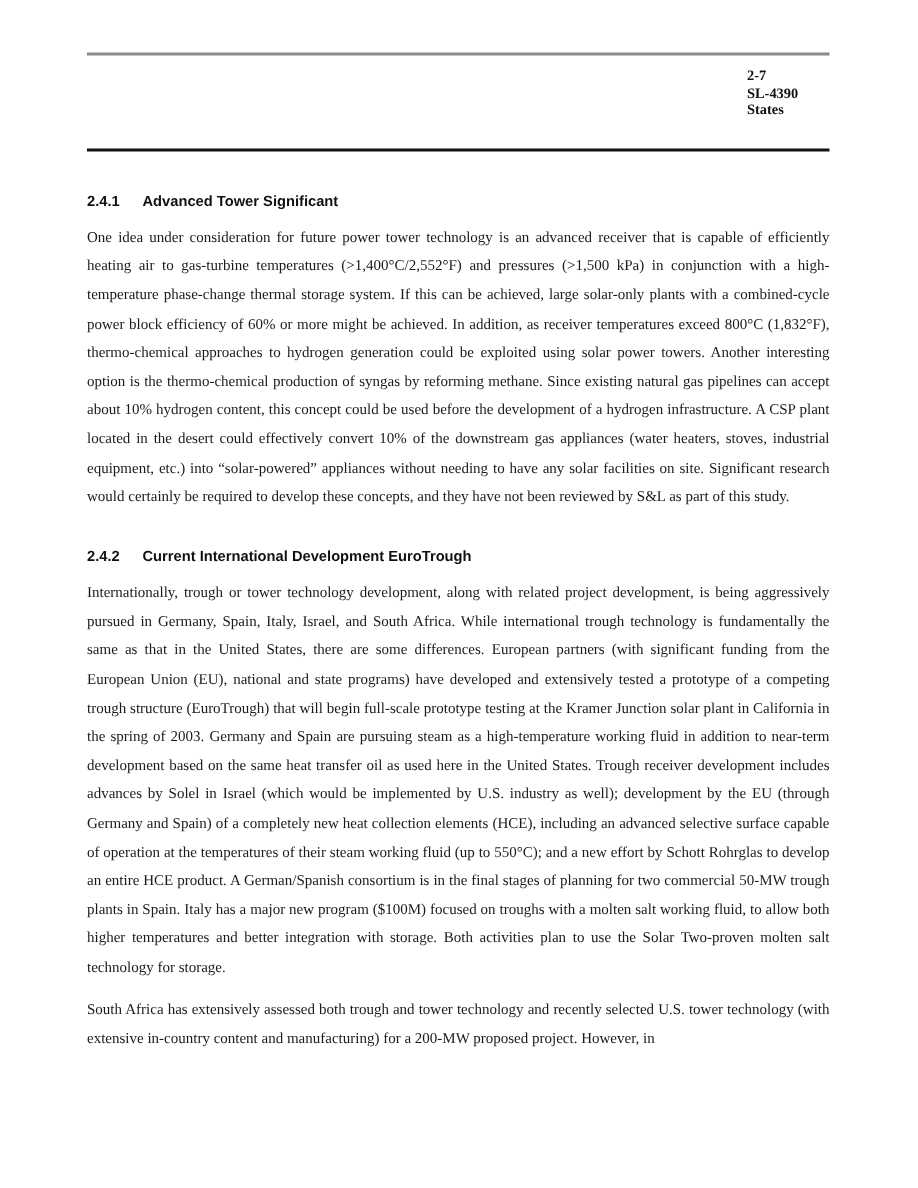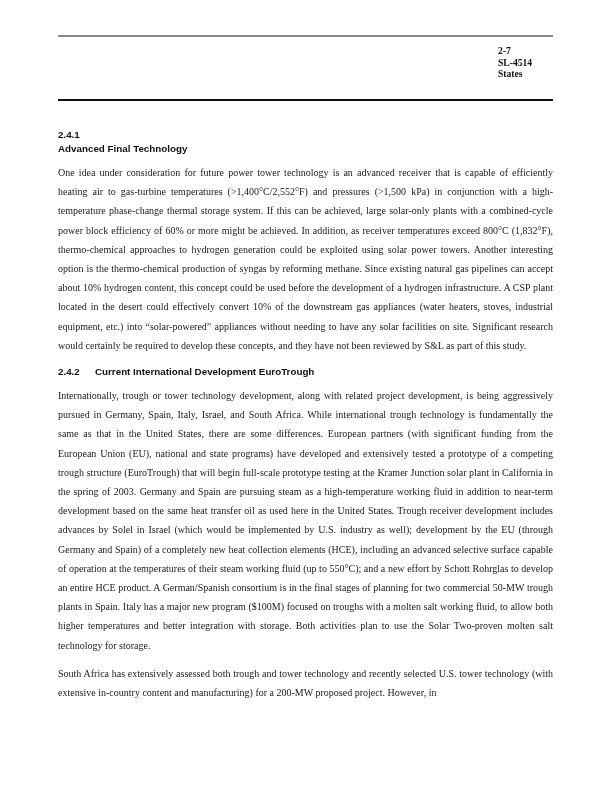--- a/index.html
+++ b/index.html
@@ -9,40 +9,40 @@
     .rule-top { position: absolute; left: 58px; top: 35px; width: 495px; height: 2px; background: #8a8a8a; }
     .rule-bottom { position: absolute; left: 58px; top: 99px; width: 495px; height: 2px; background: #111; }
     .hdr { position: absolute; left: 498px; top: 45px; font-family: "Liberation Serif", serif;
       font-weight: bold; font-size: 9.6px; line-height: 11.5px; color: #111; }
     .hdr div { white-space: nowrap; }
     .body { position: absolute; left: 58px; top: 128px; width: 495px; }
     h2 { margin: 0; font-family: "Liberation Sans", sans-serif; font-weight: bold; font-size: 9.8px;
       line-height: 14px; color: #111; display: flex; }
     h2 .num { width: 37px; }
     p { margin: 0; font-size: 10px; line-height: 19.2px; text-align: justify; text-align-last: left; }
-    #s1-heading { margin-bottom: 7px; flex-direction: column; }
-    #s2-heading { margin-top: 10px; margin-bottom: 7px; }
+    #s1-heading { margin-bottom: 7px; }
+    #s2-heading { margin-top: 24px; margin-bottom: 7px; }
     .p3 { margin-top: 9px; }
   </style>
 </head>
 <body>
 
 <div class="page">
   <div class="rule-top"></div>
   <div class="hdr">
     <div>2-7</div>
-    <div>SL-4514</div>
+    <div>SL-4390</div>
     <div>States</div>
   </div>
   <div class="rule-bottom"></div>
 
   <div class="body">
     <h2 id="s1-heading">
       <span class="num">2.4.1</span>
-      <span>Advanced Final Technology</span>
+      <span>Advanced Tower Significant</span>
     </h2>
     <p>One idea under consideration for future power tower technology is an advanced receiver that is capable of efficiently heating air to gas-turbine temperatures (&gt;1,400°C/2,552°F) and pressures (&gt;1,500 kPa) in conjunction with a high-temperature phase-change thermal storage system. If this can be achieved, large solar-only plants with a combined-cycle power block efficiency of 60% or more might be achieved. In addition, as receiver temperatures exceed 800°C (1,832°F), thermo-chemical approaches to hydrogen generation could be exploited using solar power towers. Another interesting option is the thermo-chemical production of syngas by reforming methane. Since existing natural gas pipelines can accept about 10% hydrogen content, this concept could be used before the development of a hydrogen infrastructure. A CSP plant located in the desert could effectively convert 10% of the downstream gas appliances (water heaters, stoves, industrial equipment, etc.) into “solar-powered” appliances without needing to have any solar facilities on site. Significant research would certainly be required to develop these concepts, and they have not been reviewed by S&amp;L as part of this study.</p>
 
     <h2 id="s2-heading">
       <span class="num">2.4.2</span>
       <span>Current International Development EuroTrough</span>
     </h2>
     <p>Internationally, trough or tower technology development, along with related project development, is being aggressively pursued in Germany, Spain, Italy, Israel, and South Africa. While international trough technology is fundamentally the same as that in the United States, there are some differences. European partners (with significant funding from the European Union (EU), national and state programs) have developed and extensively tested a prototype of a competing trough structure (EuroTrough) that will begin full-scale prototype testing at the Kramer Junction solar plant in California in the spring of 2003. Germany and Spain are pursuing steam as a high-temperature working fluid in addition to near-term development based on the same heat transfer oil as used here in the United States. Trough receiver development includes advances by Solel in Israel (which would be implemented by U.S. industry as well); development by the EU (through Germany and Spain) of a completely new heat collection elements (HCE), including an advanced selective surface capable of operation at the temperatures of their steam working fluid (up to 550°C); and a new effort by Schott Rohrglas to develop an entire HCE product. A German/Spanish consortium is in the final stages of planning for two commercial 50-MW trough plants in Spain. Italy has a major new program ($100M) focused on troughs with a molten salt working fluid, to allow both higher temperatures and better integration with storage. Both activities plan to use the Solar Two-proven molten salt technology for storage.</p>
     <p class="p3">South Africa has extensively assessed both trough and tower technology and recently selected U.S. tower technology (with extensive in-country content and manufacturing) for a 200-MW proposed project. However, in</p>
   </div>

